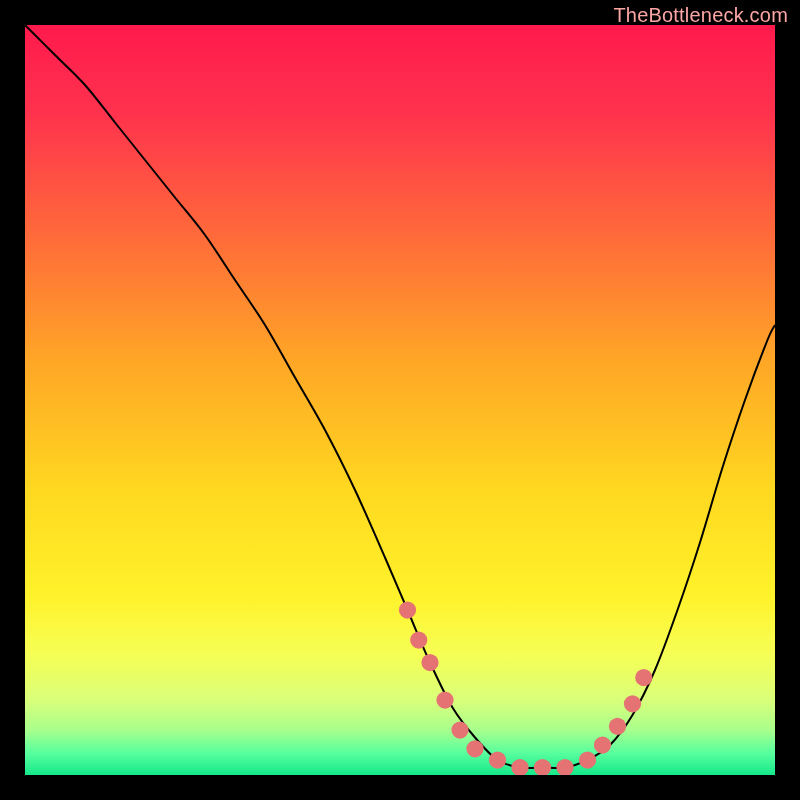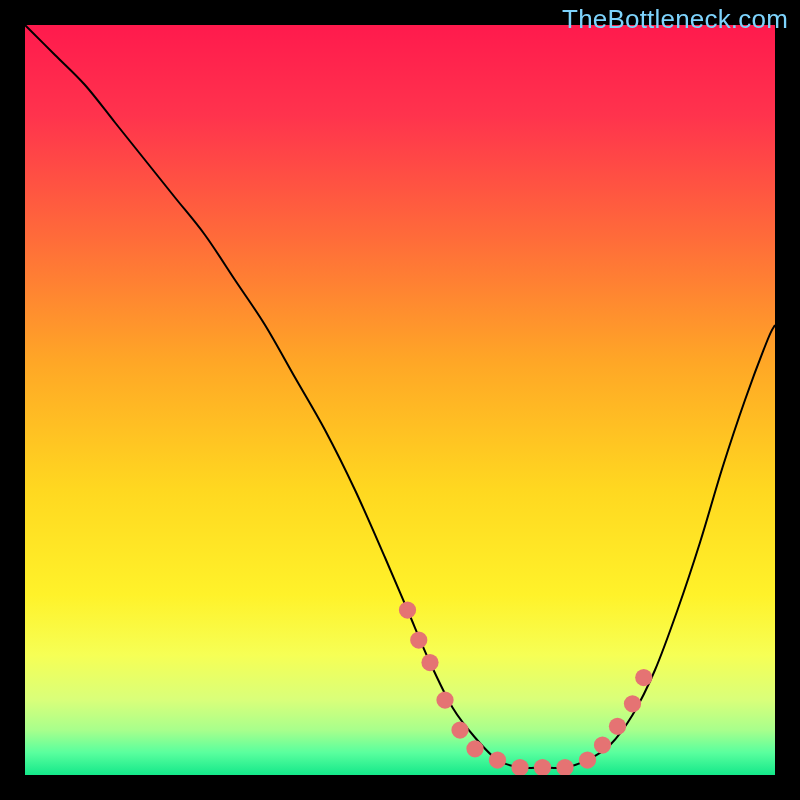--- a/index.html
+++ b/index.html
@@ -8,22 +8,22 @@
     height: 800px;
     background: #000;
     position: relative;
     font-family: Arial, Helvetica, sans-serif;
     overflow: hidden;
   }
   .watermark {
     position: absolute;
     top: 4px;
     right: 12px;
-    color: #7dd3fc;
-    font-size: 26px;
+    color: #fca5a5;
+    font-size: 20px;
     font-weight: 400;
     z-index: 10;
     letter-spacing: 0.2px;
   }
   .plot {
     position: absolute;
     left: 25px;
     top: 25px;
     width: 750px;
     height: 750px;

